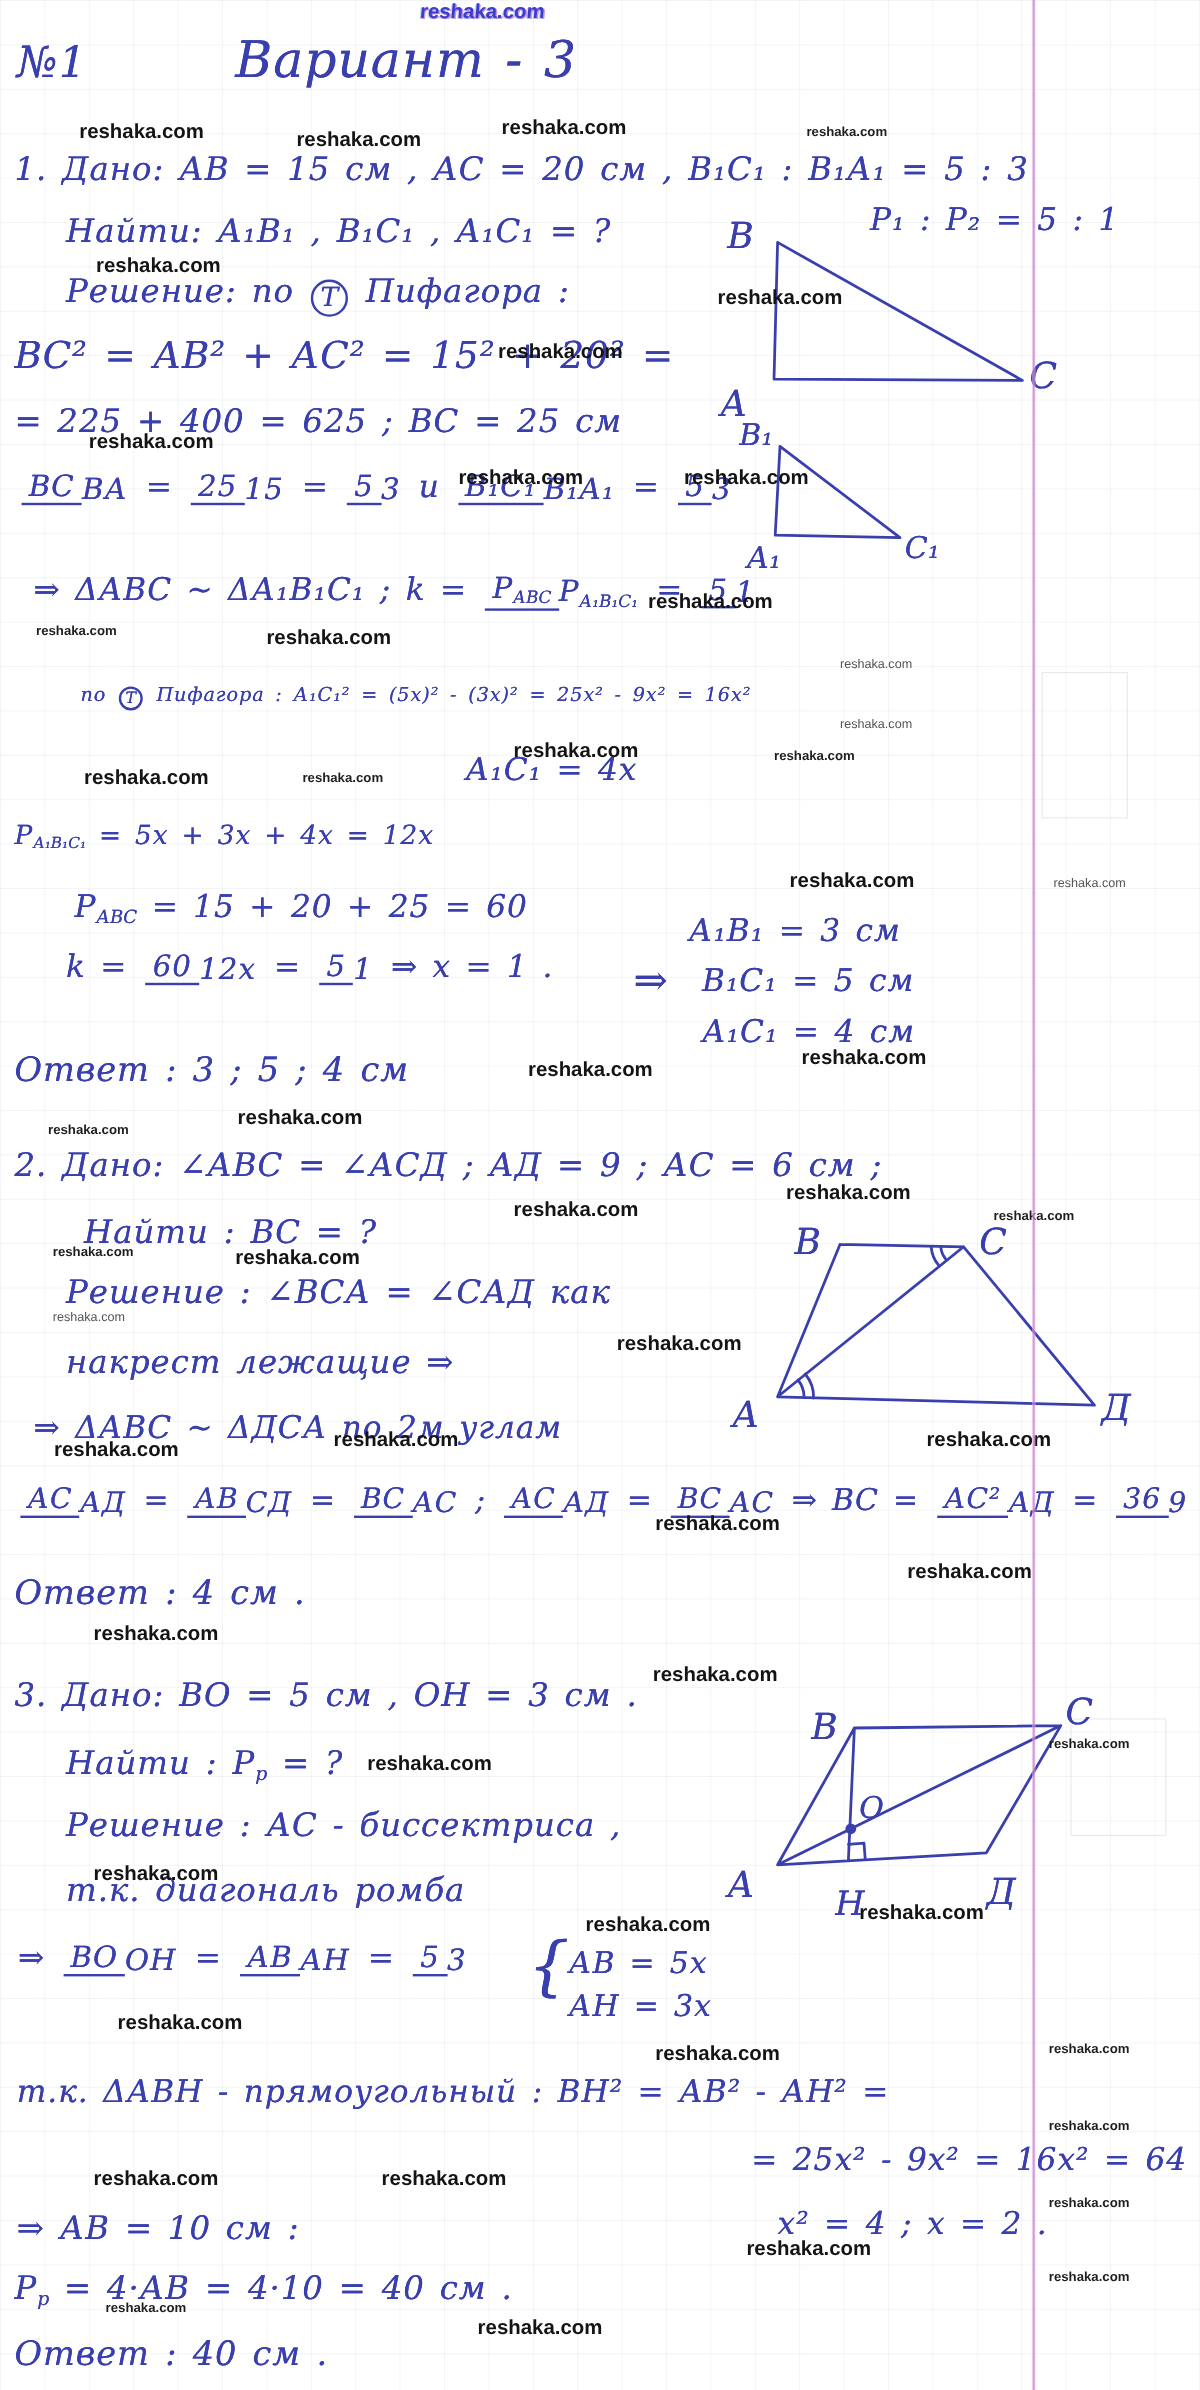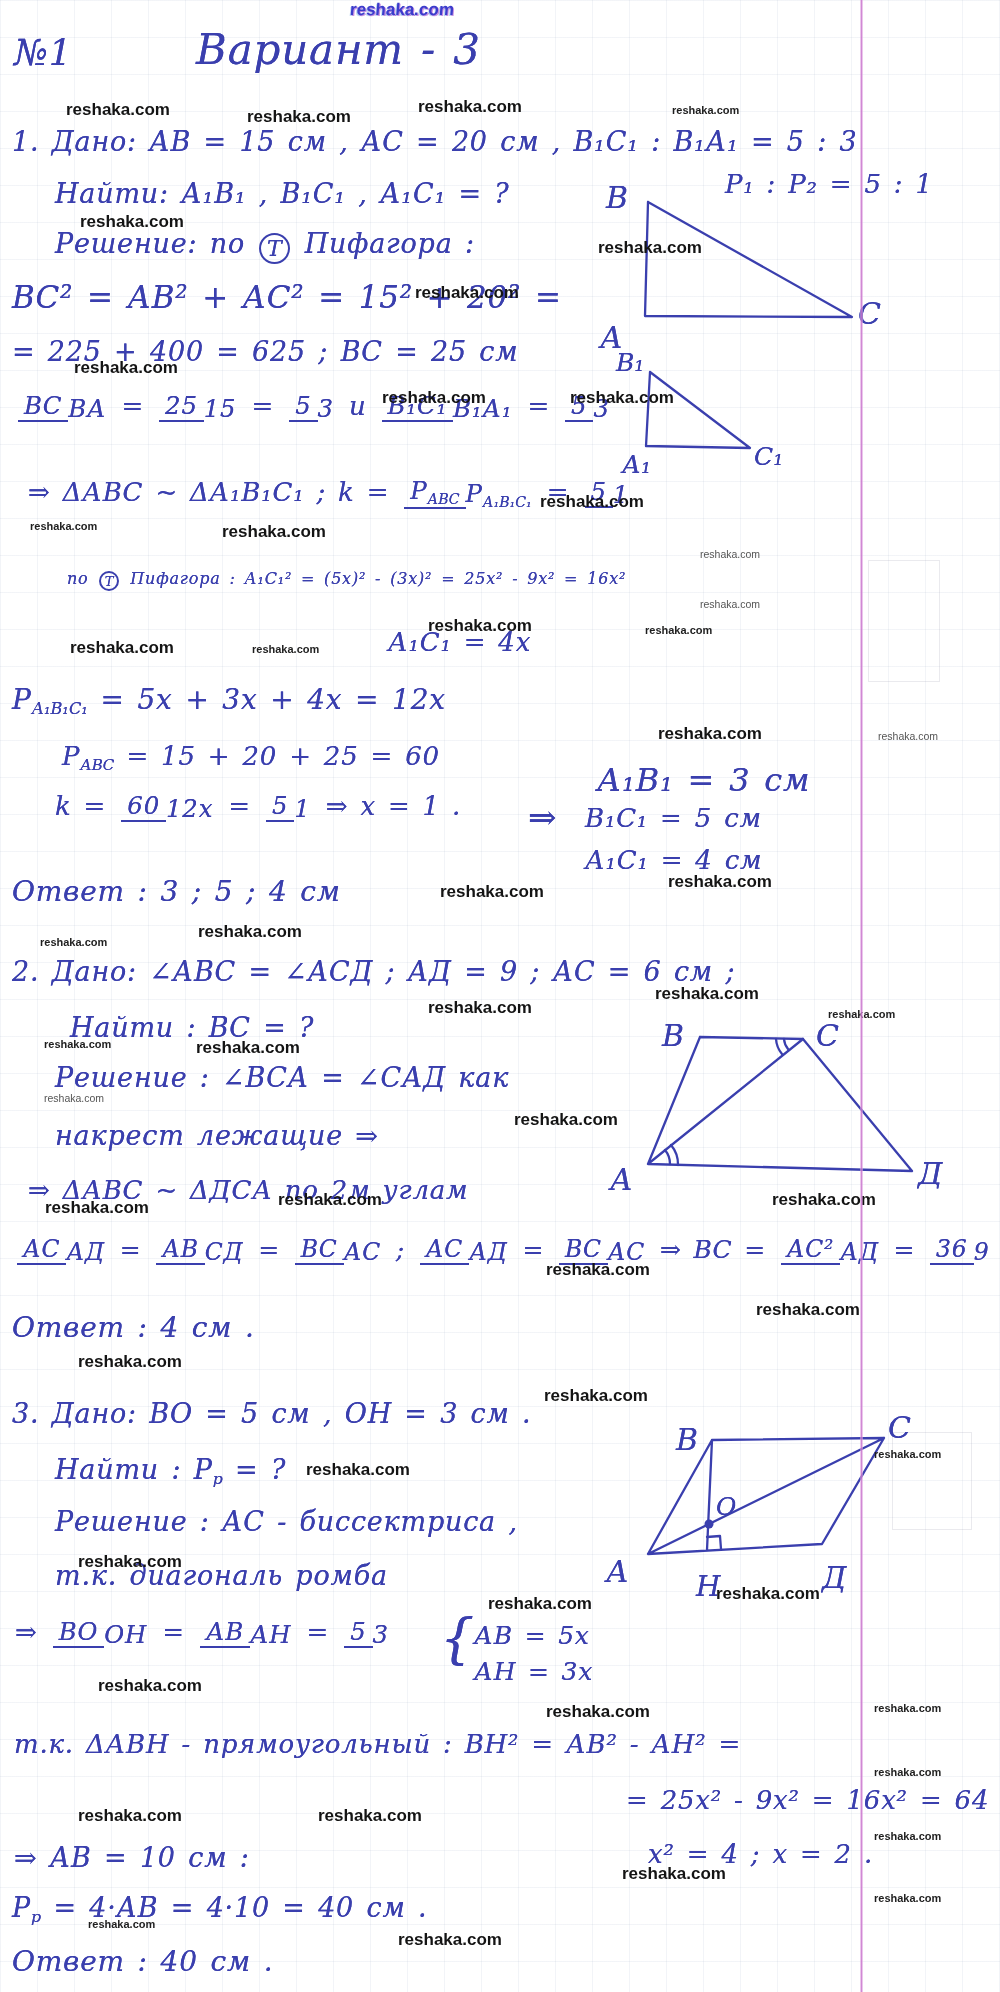--- a/index.html
+++ b/index.html
@@ -118,31 +118,31 @@
         </span></div>
       <div class="hw" style="left: 28px; top: 478px; font-size: 26px;">⇒ ΔАВС ∼ ΔА₁В₁С₁  ;   k = <span class="fr">
           <span class="n">Р<span class="sb">АВС</span></span>
           <span class="d">Р<span class="sb">А₁В₁С₁</span></span>
         </span> = <span class="fr">
           <span class="n">5</span>
           <span class="d">1</span>
         </span></div>
       <div class="hw" style="left: 55px; top: 570px; font-size: 16px; margin-left: 12px;">по <span class="circ">Т</span> Пифагора :  А₁С₁² = (5х)² - (3х)² = 25х² - 9х² = 16х²</div>
       <div class="hw" style="left: 388px; top: 628px; font-size: 26px;">А₁С₁ = 4х</div>
-      <div class="hw" style="left: 12px; top: 684px; font-size: 28px;">Р<span class="sb">А₁В₁С₁</span> =  5х + 3х + 4х  = 12х</div>
+      <div class="hw" style="left: 12px; top: 684px; font-size: 22px;">Р<span class="sb">А₁В₁С₁</span> =  5х + 3х + 4х  = 12х</div>
       <div class="hw" style="left: 62px; top: 742px; font-size: 26px;">Р<span class="sb">АВС</span> =  15 + 20 + 25  =  60</div>
       <div class="hw" style="left: 55px; top: 792px; font-size: 26px; text-align: center;">k = <span class="fr">
           <span class="n">60</span>
           <span class="d">12х</span>
         </span> = <span class="fr">
           <span class="n">5</span>
           <span class="d">1</span>
         </span>  ⇒  х = 1 .</div>
       <div class="hw" style="left: 528px; top: 798px; font-size: 34px;">⇒</div>
-      <div class="hw" style="left: 597px; top: 762px; font-size: 32px; text-align: right;">А₁В₁ = 3 см</div>
+      <div class="hw" style="left: 574px; top: 762px; font-size: 26px; text-align: right;">А₁В₁ = 3 см</div>
       <div class="hw" style="left: 585px; top: 804px; font-size: 26px;">В₁С₁ = 5 см</div>
       <div class="hw" style="left: 585px; top: 846px; font-size: 26px;">А₁С₁ = 4 см</div>
       <div class="hw" style="left: 12px; top: 876px; font-size: 28px;">Ответ :   3 ;  5 ;  4 см</div>
       <div class="hw" style="left: 12px; top: 956px; font-size: 27px;">2. Дано:  ∠АВС = ∠АСД ;  АД = 9 ;  АС = 6 см ;</div>
       <div class="hw" style="left: 70px; top: 1012px; font-size: 27px;">Найти :  ВС = ?</div>
       <div class="hw" style="left: 55px; top: 1062px; font-size: 27px;">Решение :  ∠ВСА = ∠САД  как</div>
       <div class="hw" style="left: 55px; top: 1120px; font-size: 27px;">накрест лежащие  ⇒</div>
       <div class="hw" style="left: 28px; top: 1176px; font-size: 26px;">⇒  ΔАВС ∼ ΔДСА  по 2м углам</div>
       <div class="hw" style="left: 14px; top: 1236px; font-size: 25px;"><span class="fr">
           <span class="n">АС</span>

